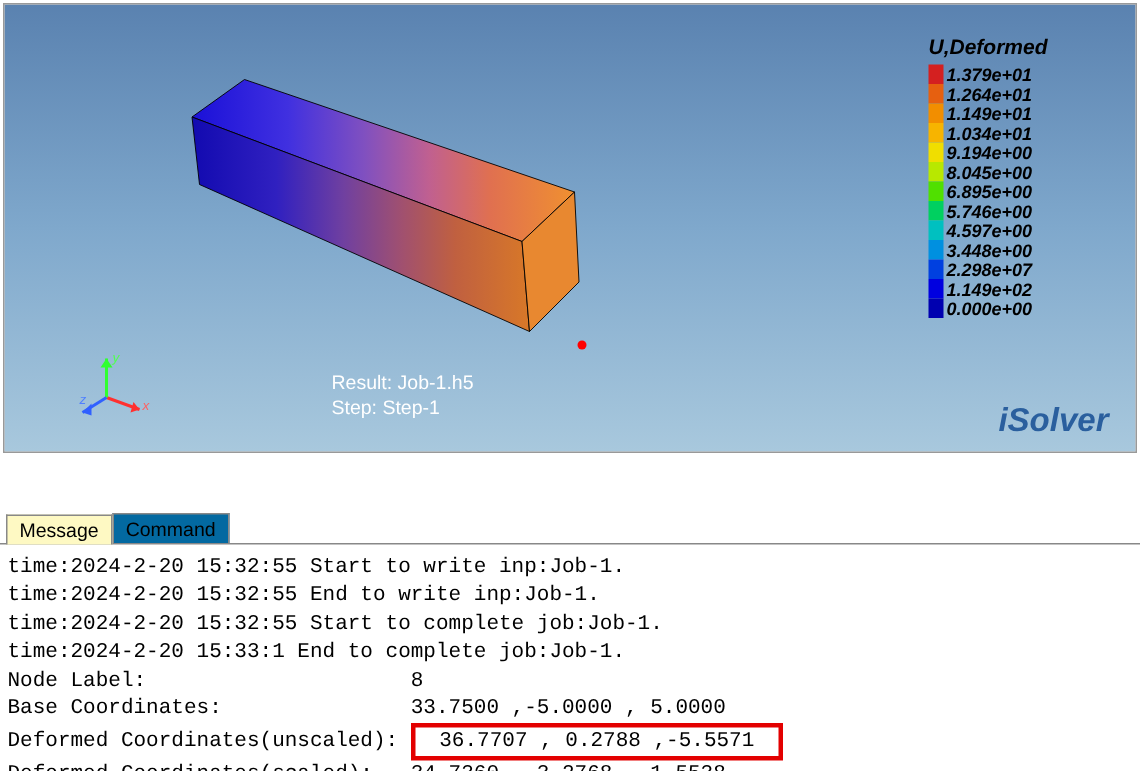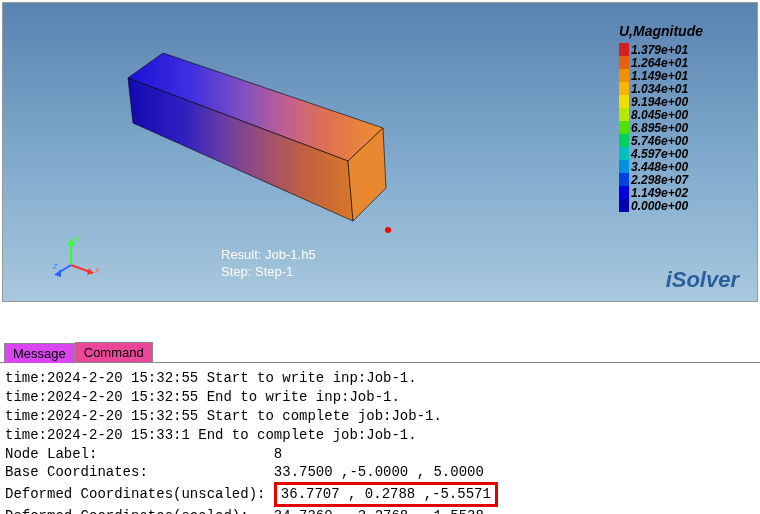--- a/index.html
+++ b/index.html
@@ -97,42 +97,42 @@
   .tabs {
     margin-top: 40px;
     padding-left: 4px;
   }
   .tab {
     display: inline-block;
     border: 1px solid #888;
     border-bottom: none;
     padding: 2px 8px;
     font-size: 13px;
-    background: #ec4899;
+    background: #0369a1;
     cursor: pointer;
   }
   .tab.active {
-    background: #d946ef;
+    background: #fef9c3;
     position: relative;
     top: 1px;
   }
   
   
   .message-panel {
     border-top: 1px solid #888;
     padding: 6px 5px;
     font-family: "Courier New", monospace;
     font-size: 14px;
     line-height: 1.35;
     color: #000;
   }
   .msg-line { white-space: pre; }
   .highlight-box {
     border: 3px solid #e30000;
-    padding: 0 4px;
+    padding: 0 16px;
     display: inline-block;
   }
 </style>
 </head>
 <body>
 
 <div class="viewport">
 
   <svg class="beam" viewBox="0 0 300 200">
     <defs>
@@ -157,21 +157,21 @@
     <polygon points="10,35 45,10 265,85 230,118" fill="url(#gtop)" stroke="#000" stroke-width="0.6"></polygon>
 
     <polygon points="10,35 230,118 235,178 15,80" fill="url(#gside)" stroke="#000" stroke-width="0.6"></polygon>
 
     <polygon points="230,118 265,85 268,145 235,178" fill="#e88830" stroke="#000" stroke-width="0.6"></polygon>
   </svg>
 
   <div class="node-marker" style="left:382px; top:224px;"></div>
 
   <div class="legend">
-    <div class="legend-title">U,Magnitude</div>
+    <div class="legend-title">U,Deformed</div>
     <div id="legend-rows">
         <div class="legend-row">
           <div class="legend-swatch" style="background: rgb(212, 32, 32);"></div>
           <div class="legend-val">1.379e+01</div>
         </div>
         <div class="legend-row">
           <div class="legend-swatch" style="background: rgb(230, 96, 16);"></div>
           <div class="legend-val">1.264e+01</div>
         </div>
         <div class="legend-row">

